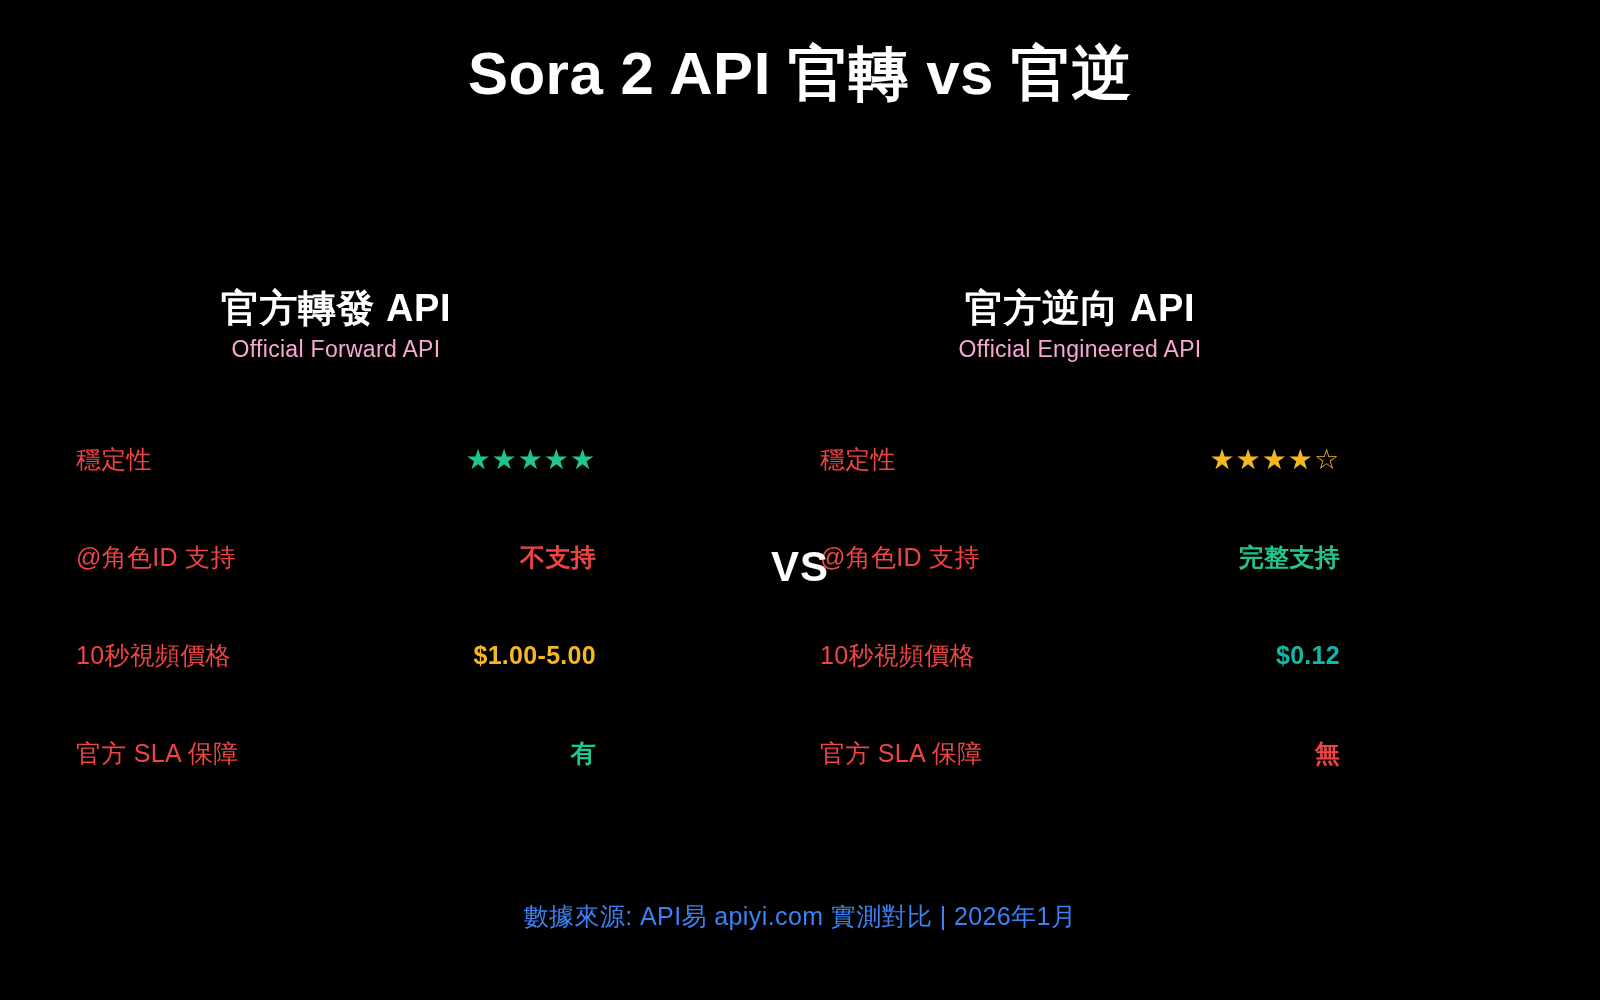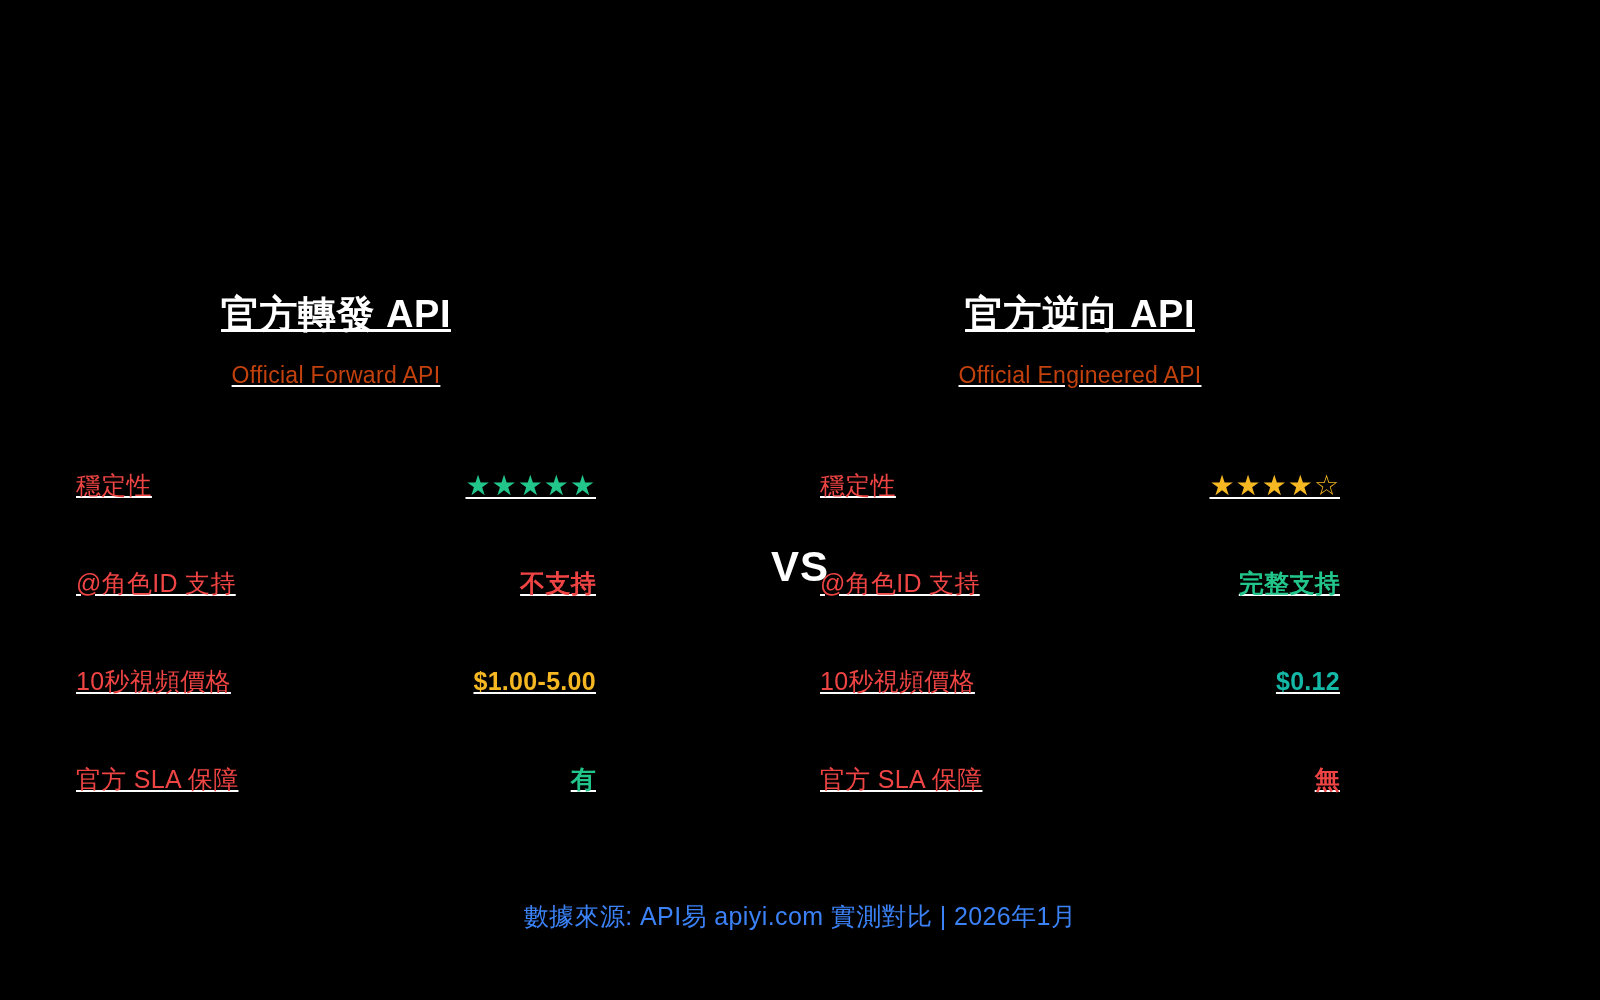--- a/index.html
+++ b/index.html
@@ -44,26 +44,25 @@
     margin: 18px 0 0 0;
     font-size: 31px;
     font-weight: 400;
     color: #8b95a6;
     letter-spacing: 0.5px;
   }
 
   
   .compare {
     position: absolute;
-    top: 292px;
+    top: 286px;
     left: 0;
     width: 1600px;
     display: flex;
     justify-content: flex-start;
-    text-decoration: underline;
   }
 
   .col {
     width: 560px;
     box-sizing: border-box;
   }
   .col-left  { margin-left: 56px; }
   .col-right { margin-left: 184px; }
 
   .col-head {
@@ -71,24 +70,24 @@
     margin-bottom: 48px;
   }
   .col-title {
     font-size: 38px;
     font-weight: 700;
     color: #ffffff;
     letter-spacing: 0.5px;
     line-height: 1.2;
   }
   .col-sub {
-    margin-top: 24px;
+    margin-top: 4px;
     font-size: 23px;
     font-weight: 400;
-    color: #c2410c;
+    color: #f9a8d4;
     letter-spacing: 0.3px;
   }
 
   .rows {
     padding: 0 20px;
   }
   .row {
     display: flex;
     align-items: center;
     justify-content: space-between;
@@ -144,20 +143,21 @@
     color: #3b82f6;
     letter-spacing: 0.4px;
   }
 </style>
 </head>
 <body style="background: rgb(0, 0, 0);">
 
 <div class="stage">
 
   <div class="header">
+    <h1 class="main-title">Sora 2 API 官轉 vs 官逆</h1>
   </div>
 
   <div class="compare">
 
     <div class="col col-left">
       <div class="col-head">
         <div class="col-title">官方轉發 API</div>
         <div class="col-sub">Official Forward API</div>
       </div>
       <div class="rows">

